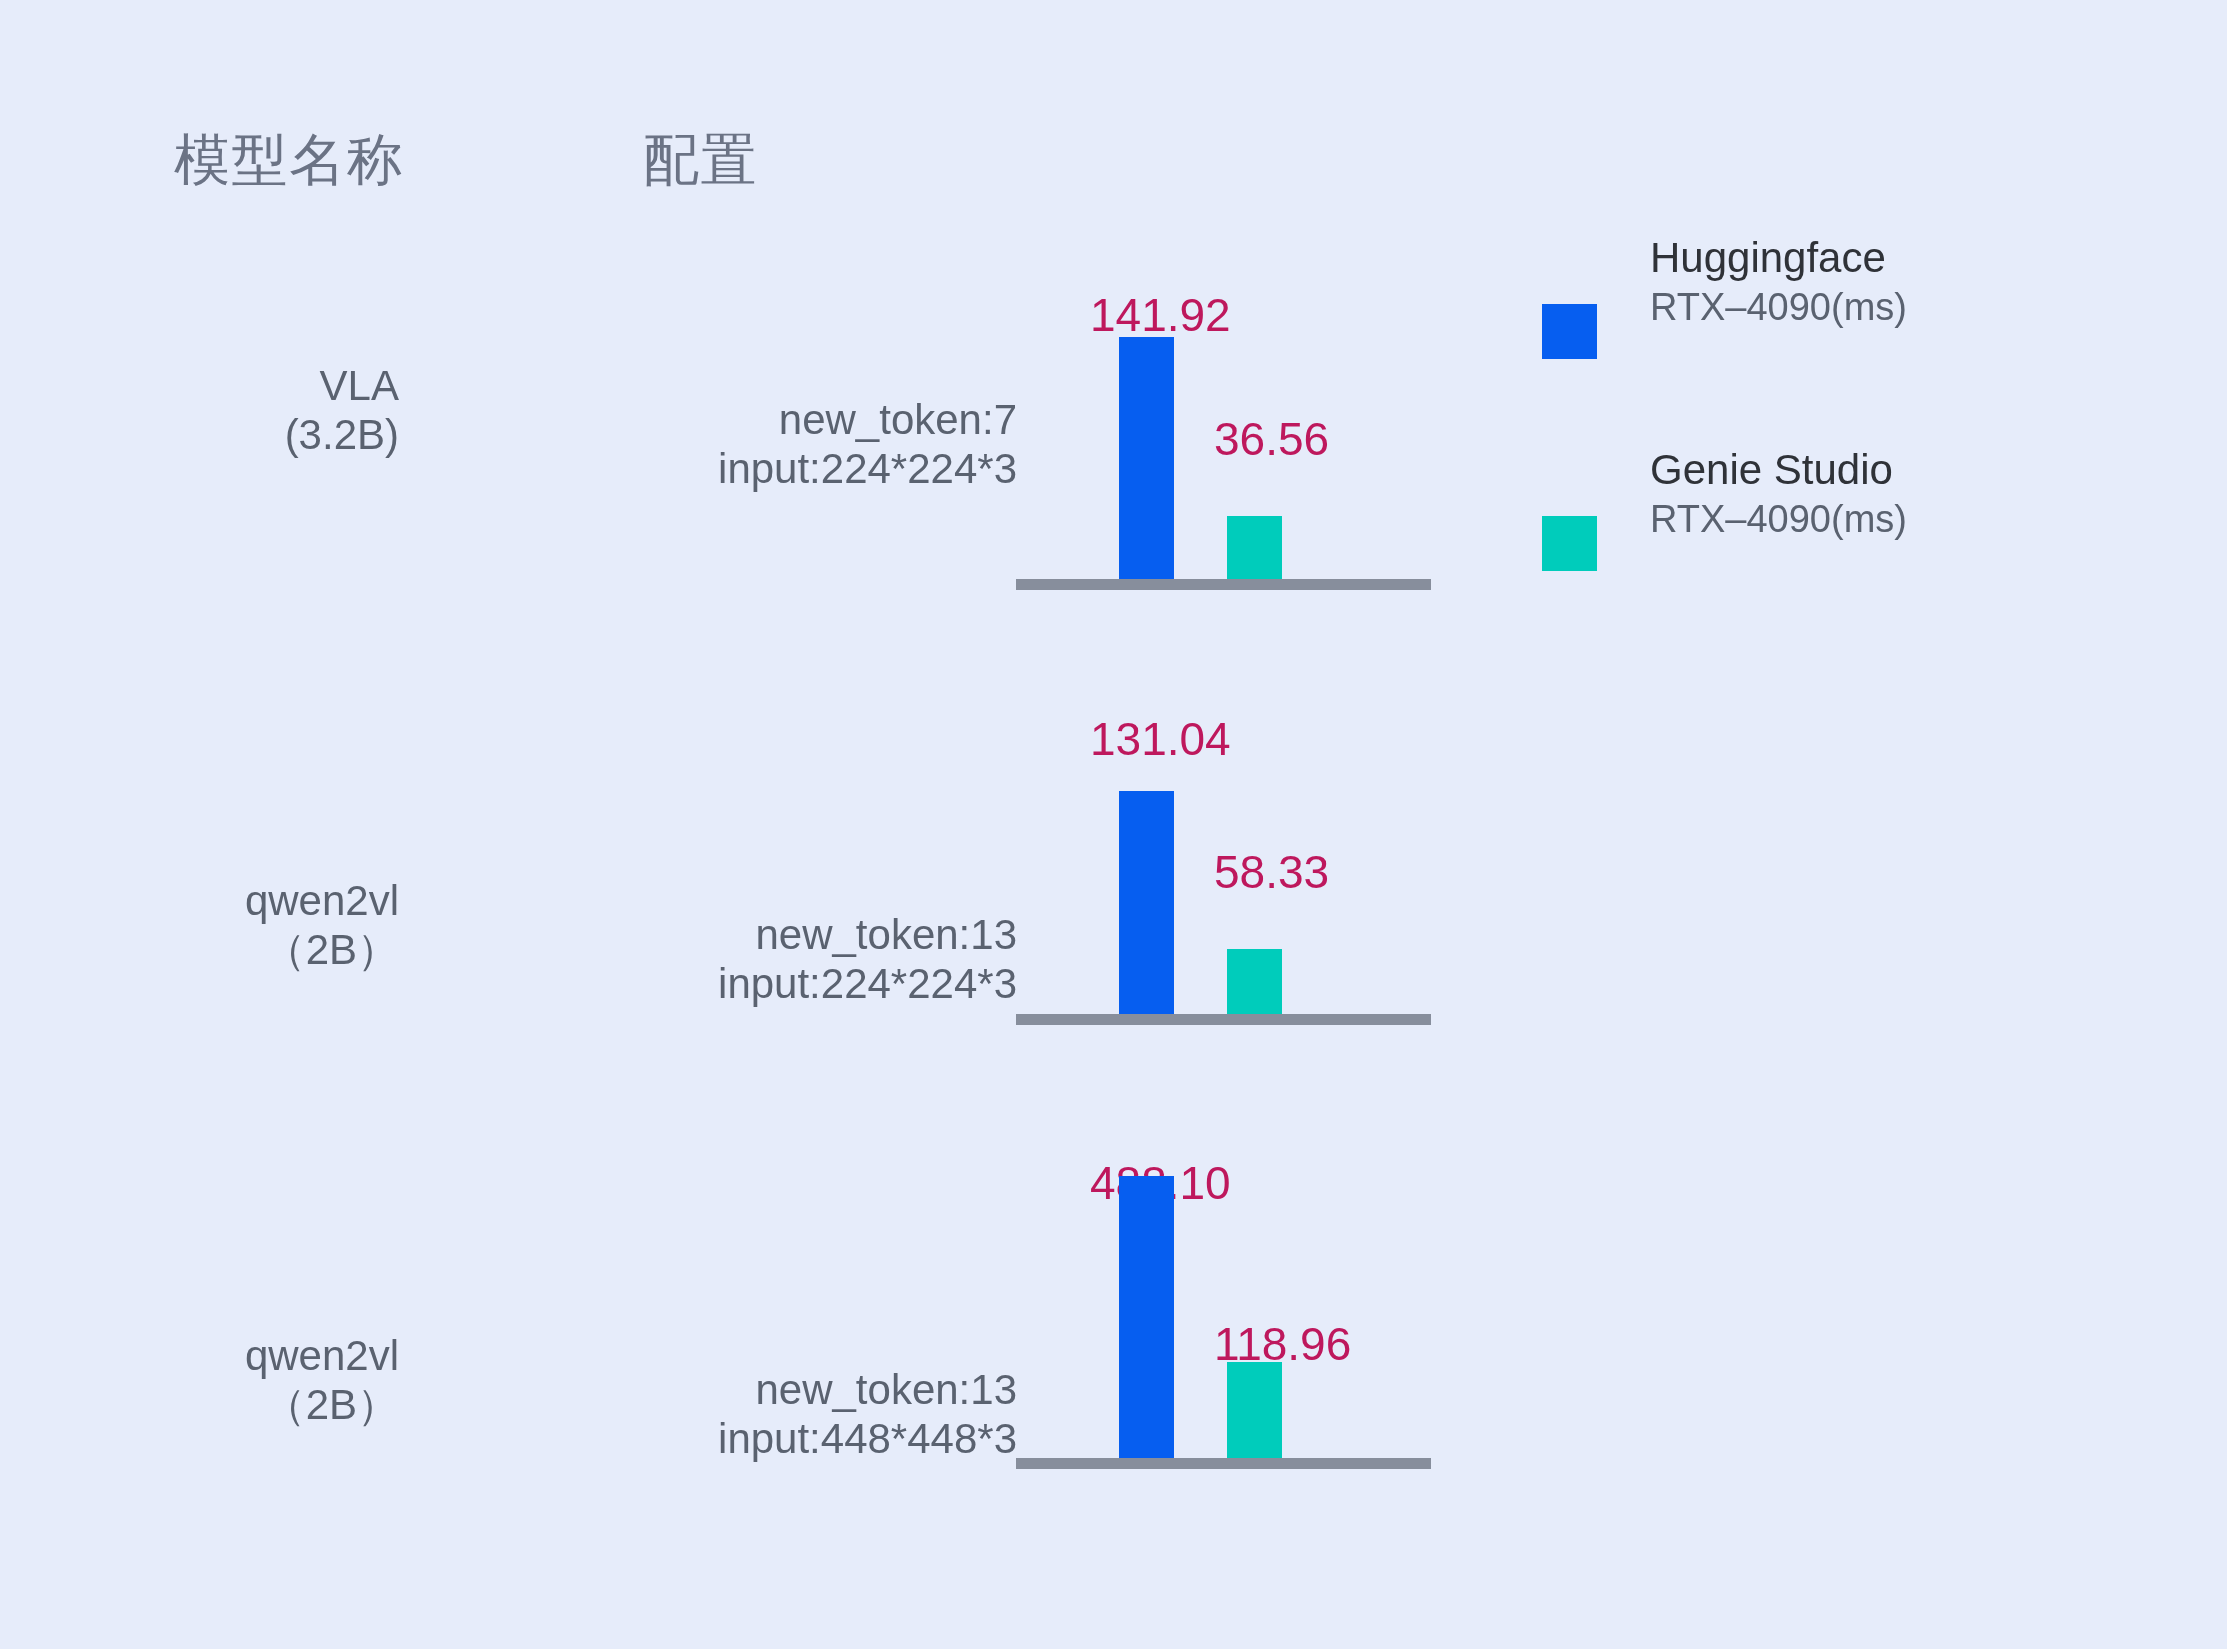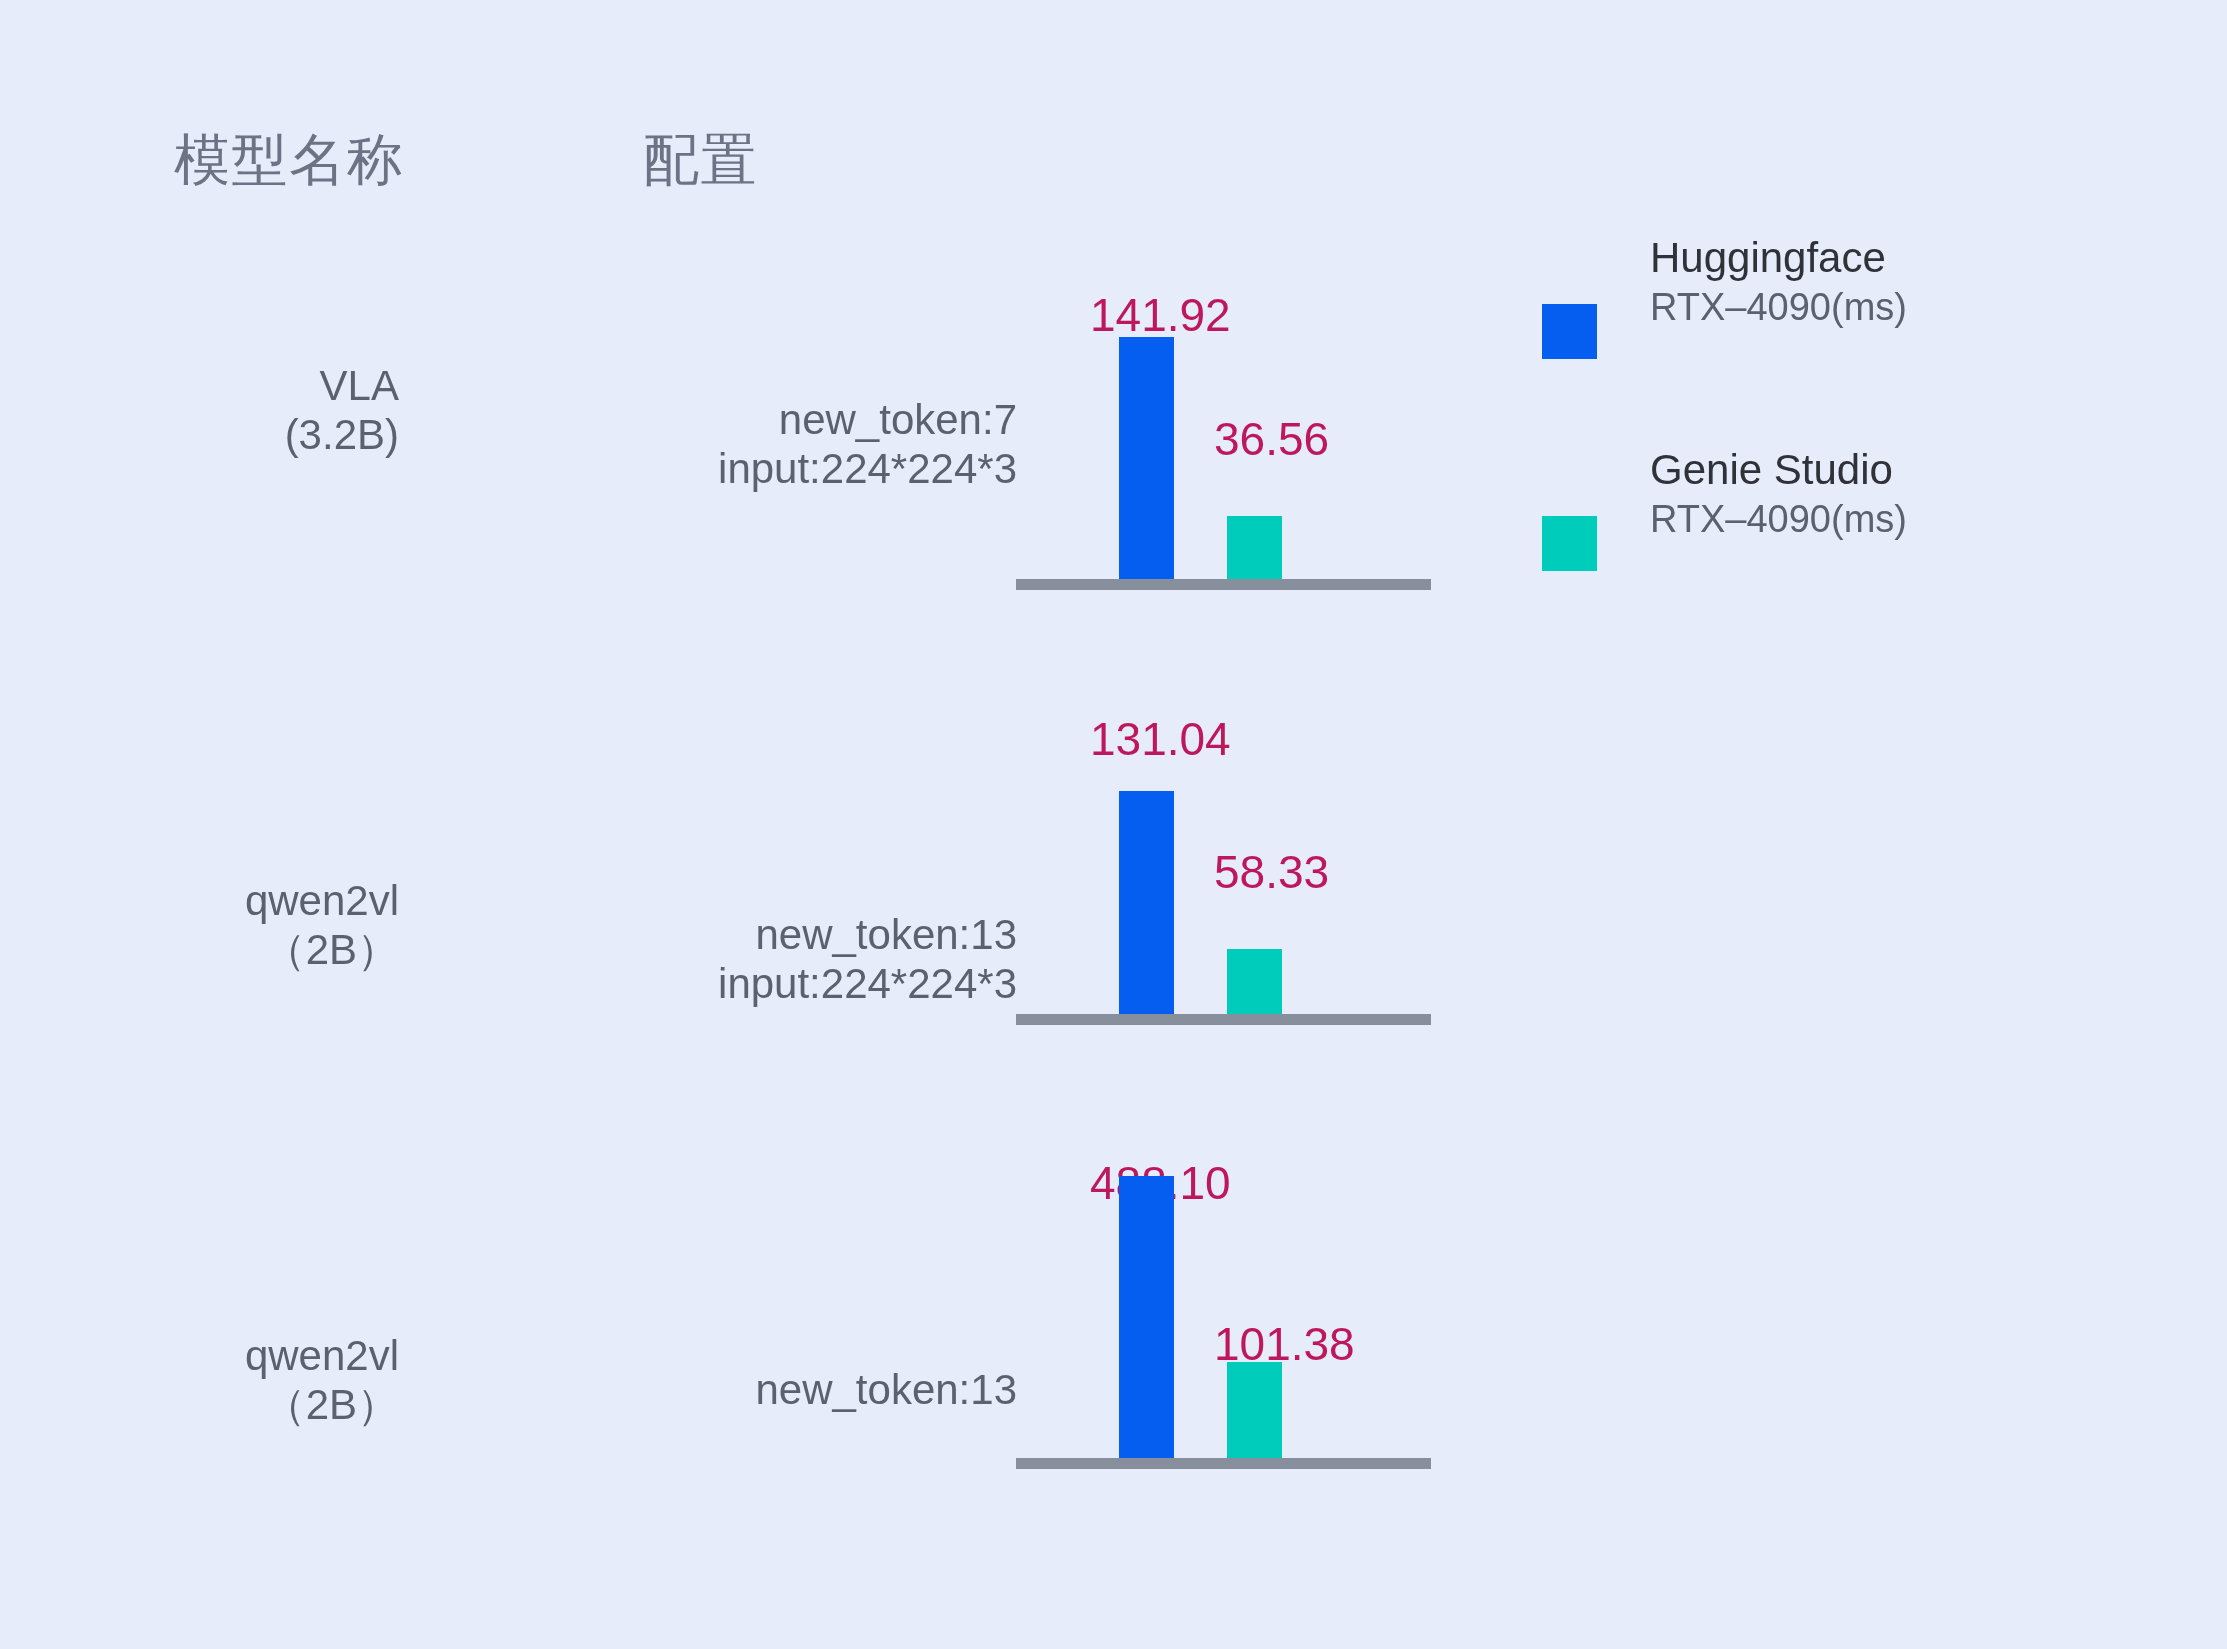--- a/index.html
+++ b/index.html
@@ -165,25 +165,26 @@
   </div>
 </div>
 
 <div class="row row-3">
   <div class="cell-model" style="top:205px">
     <span class="l1">qwen2vl</span>
     <span class="l2">（2B）</span>
   </div>
   <div class="cell-config" style="top:205px">
     <span class="l1">new_token:13</span>
+    <span class="l2">input:448*448*3</span>
   </div>
 
   <div class="plot" style="top:0; height:342px">
     <div class="vlabel" style="left: 74px; top: 33px">488.10</div>
-    <div class="vlabel" style="left: 198px; top: 194px">101.38</div>
+    <div class="vlabel" style="left: 198px; top: 194px">118.96</div>
     <div class="bar bar-hf" style="height:288px; bottom:4.7px"></div>
     <div class="bar bar-gs" style="height:96px; bottom:11px"></div>
     <div class="baseline" style="bottom:0"></div>
   </div>
 </div>
 
 <div id="legend">
 
   <div class="legend-item">
     <div class="legend-swatch hf"></div>

